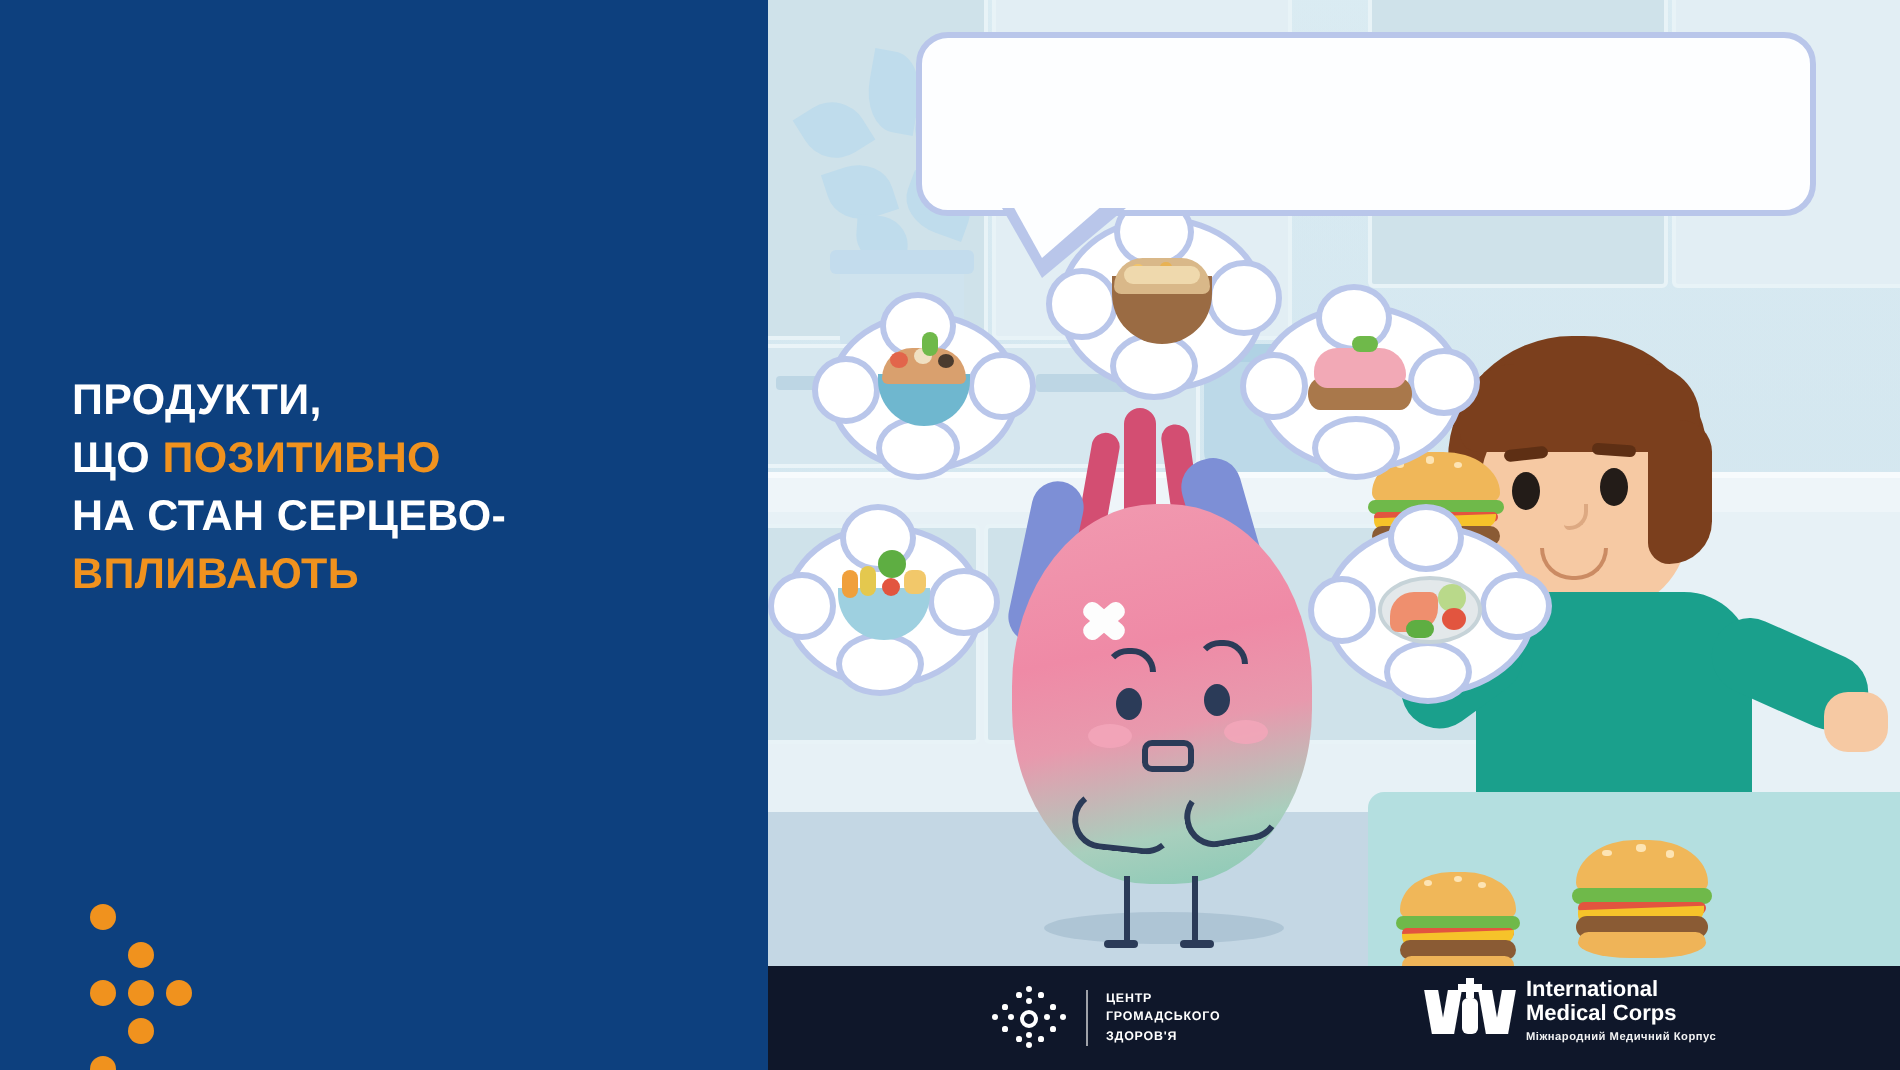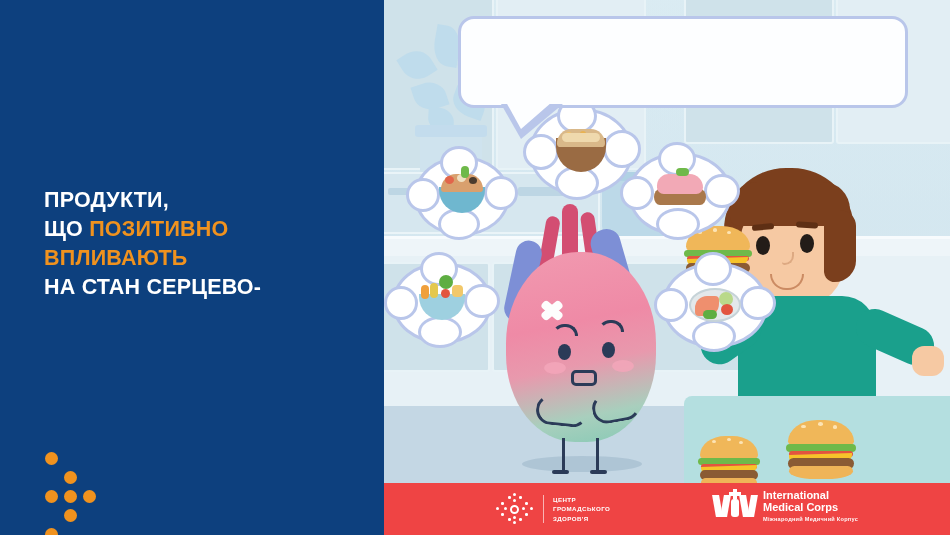--- a/index.html
+++ b/index.html
@@ -10,21 +10,21 @@
     font-family:"Liberation Sans", sans-serif;
     background:#0d407e;
   }
 
   
   .left-panel{
     position:absolute;left:0;top:0;width:384px;height:535px;
     background:#0d407e;z-index:5;
   }
   .headline{
-    position:absolute;left:44px;top:186px;width:310px;
+    position:absolute;left:36px;top:186px;width:310px;
     font-weight:700;font-size:21.5px;line-height:1.355;
     letter-spacing:.2px;color:#ffffff;text-transform:uppercase;
   }
   .headline .hl-accent{color:#f0921e;}
   .headline .ln{display:block;white-space:nowrap;}
 
   
   .dots{position:absolute;left:45px;top:452px;width:80px;height:80px;}
   .dots i{position:absolute;display:block;width:13px;height:13px;border-radius:50%;background:#f0921e;}
 
@@ -164,21 +164,21 @@
   .bun-top{position:absolute;left:0;top:0;width:100%;height:46%;background:#f0b759;border-radius:50% 50% 14% 14%/90% 90% 24% 24%;}
   .lettuce{position:absolute;left:-3%;top:42%;width:106%;height:14%;background:#6fb94a;border-radius:8px;}
   .tomato{position:absolute;left:1%;top:53%;width:98%;height:10%;background:#e2553f;border-radius:4px;}
   .cheese{position:absolute;left:2%;top:58%;width:96%;height:13%;background:#f6c32a;
      border-radius:0 0 6px 6px;transform:skewY(-2deg);}
   .patty{position:absolute;left:0;top:66%;width:100%;height:18%;background:#8a5b34;border-radius:6px;}
   .bun-bot{position:absolute;left:1%;top:80%;width:98%;height:22%;background:#efb458;border-radius:6px 6px 46% 46%/6px 6px 70% 70%;}
   .seed{position:absolute;width:7%;height:6%;background:#fde4b4;border-radius:50%;}
 
   
-  .footer{position:absolute;left:384px;bottom:0;width:566px;height:52px;background:#ef4444;z-index:30;}
+  .footer{position:absolute;left:384px;bottom:0;width:566px;height:52px;background:#0f172a;z-index:30;}
   .logo-cphz{position:absolute;left:110px;top:8px;display:flex;align-items:center;gap:9px;}
   .mandala{position:relative;width:40px;height:36px;}
   .mandala i{position:absolute;border-radius:50%;background:#ffffff;}
   .divider{width:1px;height:28px;background:rgba(255,255,255,.6);}
   .cphz-text{color:#ffffff;font-size:6.2px;font-weight:700;line-height:1.5;letter-spacing:.4px;}
   .logo-imc{position:absolute;left:330px;top:6px;display:flex;align-items:flex-start;gap:7px;}
   .imc-mark{position:relative;width:42px;height:28px;}
   .imc-mark i{position:absolute;background:#ffffff;}
   .imc-text{color:#ffffff;}
   .imc-l1{font-size:11px;font-weight:700;line-height:1.12;}
@@ -188,22 +188,22 @@
 </head>
 <body>
 
 <div class="stage">
 
   <div class="left-panel">
 
     <div class="headline">
       <span class="ln">ПРОДУКТИ,</span>
       <span class="ln"><span>ЩО </span><span class="hl-accent">ПОЗИТИВНО</span></span>
+      <span class="ln">НА СТАН СЕРЦЕВО-</span>
       <span class="ln hl-accent">ВПЛИВАЮТЬ</span>
-      <span class="ln">НА СТАН СЕРЦЕВО-</span>
     </div>
 
     <div class="dots">
       <i style="left:0px;top:0px"></i>
       <i style="left:19px;top:19px"></i>
       <i style="left:0px;top:38px"></i>
       <i style="left:19px;top:38px"></i>
       <i style="left:38px;top:38px"></i>
       <i style="left:19px;top:57px"></i>
       <i style="left:0px;top:76px"></i>

